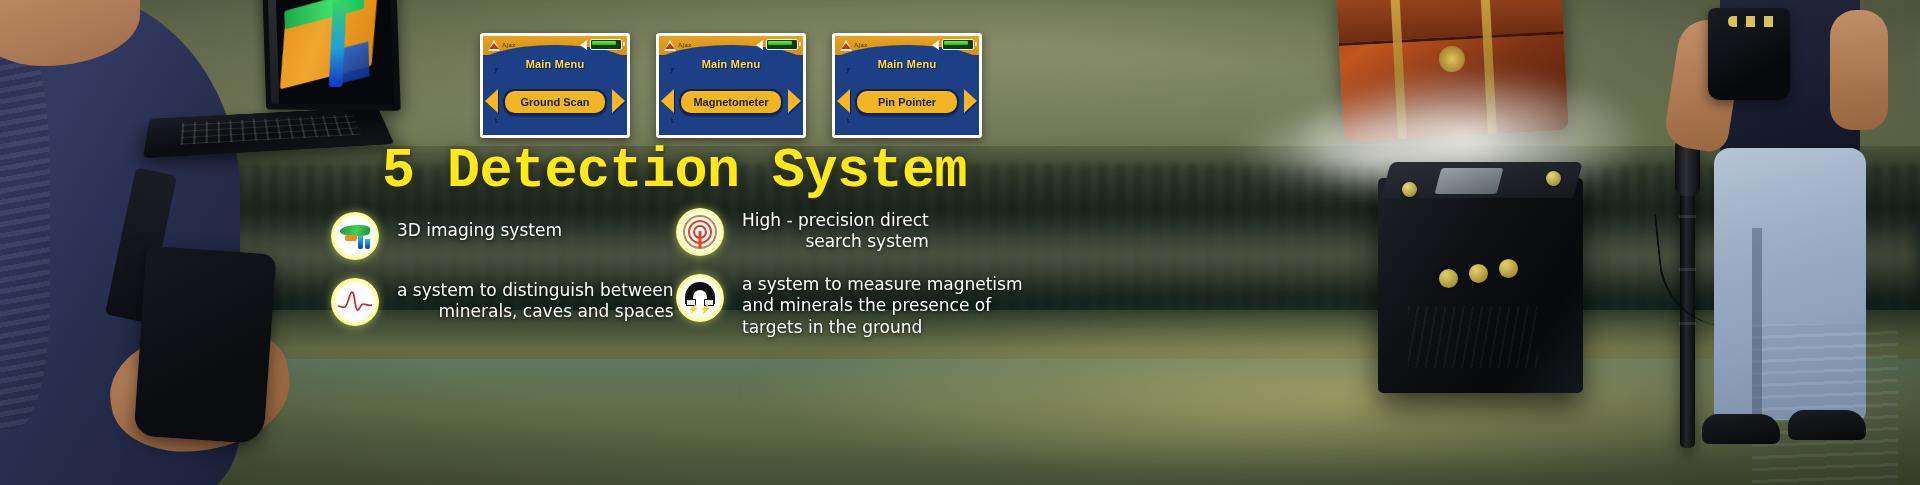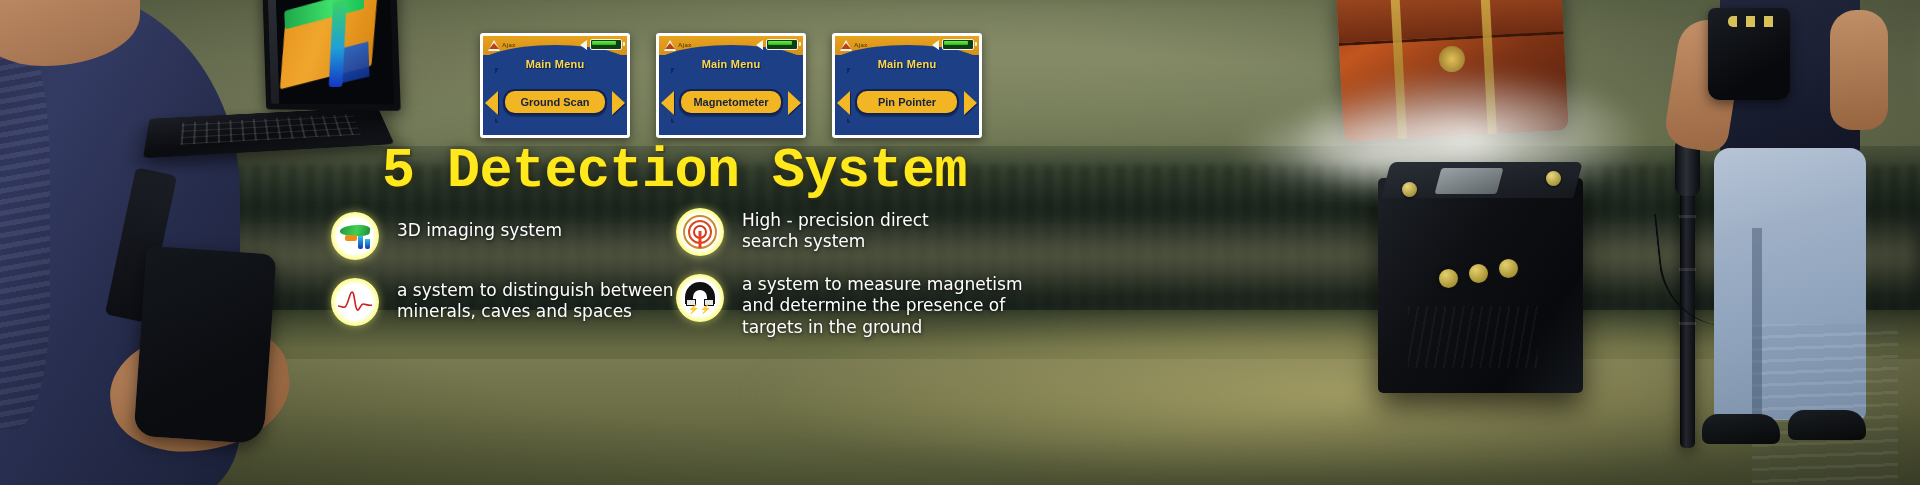--- a/index.html
+++ b/index.html
@@ -3,21 +3,21 @@
 <meta charset="utf-8">
 <title>5 Detection System Banner</title>
 <style>
   html,body{margin:0;padding:0;background:#000;}
   body{font-family:"Liberation Sans",sans-serif;}
 
   .banner{
     position:relative;
     width:1920px;height:485px;
     overflow:hidden;
-    background:#737373;
+    background:#0369a1;
   }
 
   
   .bg{position:absolute;inset:0;overflow:hidden;}
   .bg-sky{
     position:absolute;left:0;top:0;width:100%;height:46%;
     background:
       linear-gradient(180deg,#6f7a56 0%,#7d8560 28%,#6b7450 62%,#4d5840 100%);
   }
   .bg-ridge{
@@ -372,21 +372,21 @@
   }
   .panel-ghost{
     position:absolute;left:8%;top:32%;width:84%;height:56%;
     background:
       linear-gradient(118deg, rgba(12,32,82,.85) 0 3px, rgba(0,0,0,0) 3px 14px),
       linear-gradient(62deg, rgba(12,32,82,.7) 0 3px, rgba(0,0,0,0) 3px 17px);
     opacity:.85;
   }
   .panel-row{
     position:absolute;left:0;top:53px;width:100%;
-    display:flex;align-items:flex-end;justify-content:center;gap:5px;z-index:4;
+    display:flex;align-items:flex-start;justify-content:center;gap:5px;z-index:4;
   }
   .arrow-l,.arrow-r{
     width:0;height:0;flex:0 0 auto;
     border-top:12px solid transparent;border-bottom:12px solid transparent;
     filter:drop-shadow(1px 1px 0 rgba(10,20,60,.7));
   }
   .arrow-l{border-right:13px solid #f3b824;}
   .arrow-r{border-left:13px solid #f3b824;}
   .panel-btn{
     background:#f2b524;
@@ -427,21 +427,21 @@
     display:flex;align-items:center;justify-content:center;
     box-shadow:0 0 10px rgba(240,240,110,.55);
     position:relative;overflow:hidden;
   }
   .feat-text{
     color:#ffffff;font-size:17px;line-height:1.26;
     padding-top:8px;
     text-shadow:0 1px 4px rgba(0,0,0,.8);
     font-family:"DejaVu Sans","Liberation Sans",sans-serif;
   }
-  .feat.two .feat-text{padding-top:2px;}
+  .feat.two .feat-text{padding-top:2px;text-align:right;}
   .feat.three .feat-text{padding-top:0px;}
 
   
   .ico-3d{width:34px;height:26px;position:relative;}
   .ico-3d .g{
     position:absolute;left:2px;top:2px;width:30px;height:11px;
     background:linear-gradient(95deg,#1f9b3c,#3fd156 55%,#1d8f3a);
     border-radius:60% 40% 30% 50%;transform:skewX(-8deg);
   }
   .ico-3d .o{
@@ -705,19 +705,19 @@
       <span class="feat-icon">
         <span class="ico-mag">
           <span class="u"></span>
           <span class="p p1"></span>
             <span class="p p2"></span>
           <span class="bolt bolt1">⚡</span>
             <span class="bolt bolt2">⚡</span>
         </span>
       </span>
       <span class="feat-text" style="white-space:pre-line">a system to measure magnetism
-and determine the presence of
+and minerals the presence of
 targets in the ground</span>
     </div>
 
   </div>
 
 </div>
 
 </body></html>

